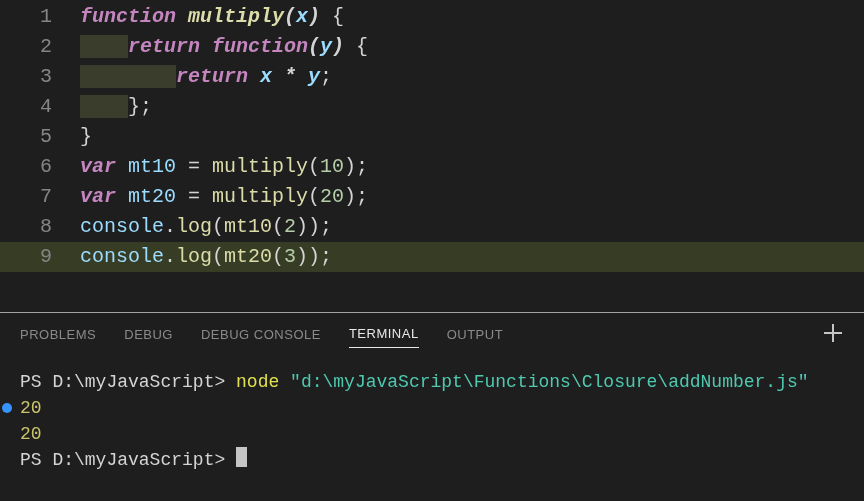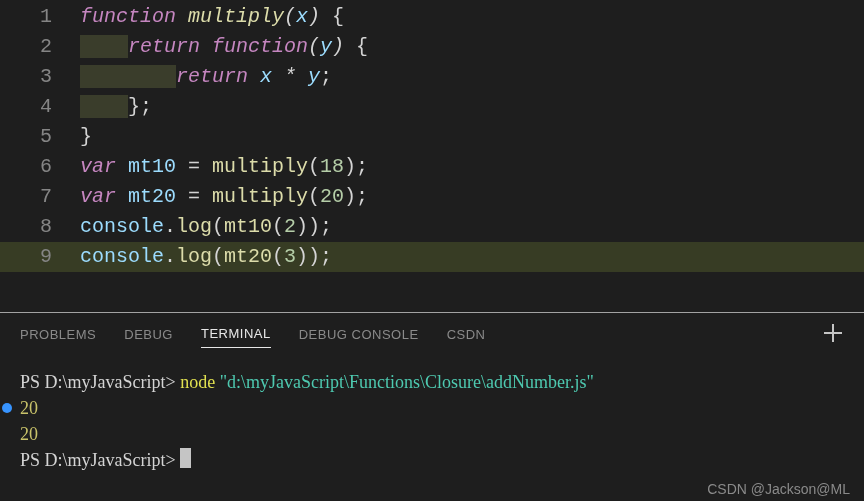--- a/index.html
+++ b/index.html
@@ -3,80 +3,79 @@
 <meta charset="utf-8">
 <style>
   * { margin:0; padding:0; box-sizing:border-box; }
   html,body { width:864px; height:501px; background:#1e1e1e; font-family:Consolas,'Courier New',monospace; overflow:hidden; }
   .workbench { width:864px; height:501px; display:flex; flex-direction:column; }
   .editor { flex:0 0 auto; background:#1e1e1e; padding-top:2px; padding-bottom:40px; }
   .line { display:flex; height:30px; line-height:30px; font-size:20px; white-space:pre; }
   .line.current { background:#373c24; }
   .gutter { width:80px; text-align:right; padding-right:28px; color:#858585; font-style:normal; user-select:none; }
   .code { flex:1; }
-  .ital { font-style:italic; }
+  .ital { font-style:italic;font-weight:bold; }
   .kw   { color:#c586c0; }   
   .fn   { color:#dcdcaa; }   
   .id   { color:#9cdcfe; }   
   .num  { color:#b5cea8; }   
   .punc { color:#d4d4d4; }
   .op   { color:#d4d4d4; }
   .mult { color:#dcdcaa; }   
   .ws-hl { background:#3a3d2b; }  
   .panel { flex:1; background:#1e1e1e; border-top:1px solid #a3a3a3; display:flex; flex-direction:column; }
   .tabs { display:flex; align-items:center; height:40px; padding:0 20px; color:#8a8a8a; font-family:'Segoe UI',Arial,sans-serif; font-size:13px; letter-spacing:0.5px; user-select:none; }
   .tab  { margin-right:28px; padding:8px 0 6px; cursor:pointer; }
   .tab.active { color:#e7e7e7; border-bottom:1px solid #e7e7e7; }
   .tab-actions { margin-left:auto; display:flex; align-items:center; }
   .plus-icon { width:22px; height:22px; position:relative; cursor:pointer; }
   .plus-icon::before, .plus-icon::after { content:""; position:absolute; background:#c5c5c5; }
   .plus-icon::before { left:10px; top:2px; width:2px; height:18px; }
   .plus-icon::after  { top:10px; left:2px; height:2px; width:18px; }
-  .terminal { flex:1; padding:16px 5px 0 20px; font-family:Liberation Serif, serif; font-size:18px; line-height:26px; position:relative; }
+  .terminal { flex:1; padding:16px 5px 0 20px; font-family:Liberation Mono, monospace; font-size:18px; line-height:26px; position:relative; }
   .term-line { white-space:pre; }
   .ps   { color:#d4d4d4; }
   .cmd  { color:#e0e050; }
   .str  { color:#4ec9b0; }
   .out  { color:#c9c36a; }
   .dot-marker { position:absolute; left:2px; width:10px; height:10px; border-radius:50%; background:#3794ff; }
   .cursor-block { display:inline-block; width:11px; height:20px; background:#c5c5c5; vertical-align:-2px; }
   .watermark { position:absolute; right:14px; bottom:4px; font-family:'Segoe UI',Arial,sans-serif; font-size:14px; color:#8a8a8a; }
 </style>
 </head>
 <body>
 
 <div class="workbench">
 
   <div class="editor" id="editor">
       <div class="line"><div class="gutter">1</div><div class="code"><span class="kw ital">function </span><span class="fn ital">multiply</span><span class="punc ital">(</span><span class="id ital">x</span><span class="punc ital">)</span><span class=""> </span><span class="punc">{</span></div></div>
       <div class="line"><div class="gutter">2</div><div class="code"><span class="ws-hl">    </span><span class="kw ital">return </span><span class="kw ital">function</span><span class="punc ital">(</span><span class="id ital">y</span><span class="punc ital">)</span><span class=""> </span><span class="punc">{</span></div></div>
       <div class="line"><div class="gutter">3</div><div class="code"><span class="ws-hl">        </span><span class="kw ital">return </span><span class="id ital">x</span><span class="op ital"> * </span><span class="id ital">y</span><span class="punc">;</span></div></div>
       <div class="line"><div class="gutter">4</div><div class="code"><span class="ws-hl">    </span><span class="punc">};</span></div></div>
       <div class="line"><div class="gutter">5</div><div class="code"><span class="punc">}</span></div></div>
-      <div class="line"><div class="gutter">6</div><div class="code"><span class="kw ital">var </span><span class="id">mt10</span><span class="op"> = </span><span class="mult">multiply</span><span class="punc">(</span><span class="num">18</span><span class="punc">);</span></div></div>
+      <div class="line"><div class="gutter">6</div><div class="code"><span class="kw ital">var </span><span class="id">mt10</span><span class="op"> = </span><span class="mult">multiply</span><span class="punc">(</span><span class="num">10</span><span class="punc">);</span></div></div>
       <div class="line"><div class="gutter">7</div><div class="code"><span class="kw ital">var </span><span class="id">mt20</span><span class="op"> = </span><span class="mult">multiply</span><span class="punc">(</span><span class="num">20</span><span class="punc">);</span></div></div>
       <div class="line"><div class="gutter">8</div><div class="code"><span class="id">console</span><span class="punc">.</span><span class="fn">log</span><span class="punc">(</span><span class="mult">mt10</span><span class="punc">(</span><span class="num">2</span><span class="punc">));</span></div></div>
       <div class="line current"><div class="gutter">9</div><div class="code"><span class="id">console</span><span class="punc">.</span><span class="fn">log</span><span class="punc">(</span><span class="mult">mt20</span><span class="punc">(</span><span class="num">3</span><span class="punc">));</span></div></div>
     </div>
 
   <div class="panel">
     <div class="tabs" id="tabs">
 
       <div class="tab">PROBLEMS</div>
         <div class="tab">DEBUG</div>
+        <div class="tab">DEBUG CONSOLE</div>
         <div class="tab active">TERMINAL</div>
-        <div class="tab">DEBUG CONSOLE</div>
-        <div class="tab">CSDN</div>
+        <div class="tab">OUTPUT</div>
         <div class="tab-actions">
         <div class="plus-icon"></div>
       </div>
     </div>
     <div class="terminal" id="terminal">
         <div class="term-line"><span class="ps">PS D:\myJavaScript&gt; </span><span class="cmd">node</span><span class="ps"> </span><span class="str">"d:\myJavaScript\Functions\Closure\addNumber.js"</span></div>
         <div class="term-line"><span class="out">20</span></div>
         <div class="term-line"><span class="out">20</span></div>
         <div class="term-line"><span class="ps">PS D:\myJavaScript&gt; </span><span class="cursor-block"></span></div>
         <div class="dot-marker" style="top: 50px;"></div>
       </div>
   </div>
 
-  <div class="watermark">CSDN @Jackson@ML</div>
 </div>
 
 </body></html>

